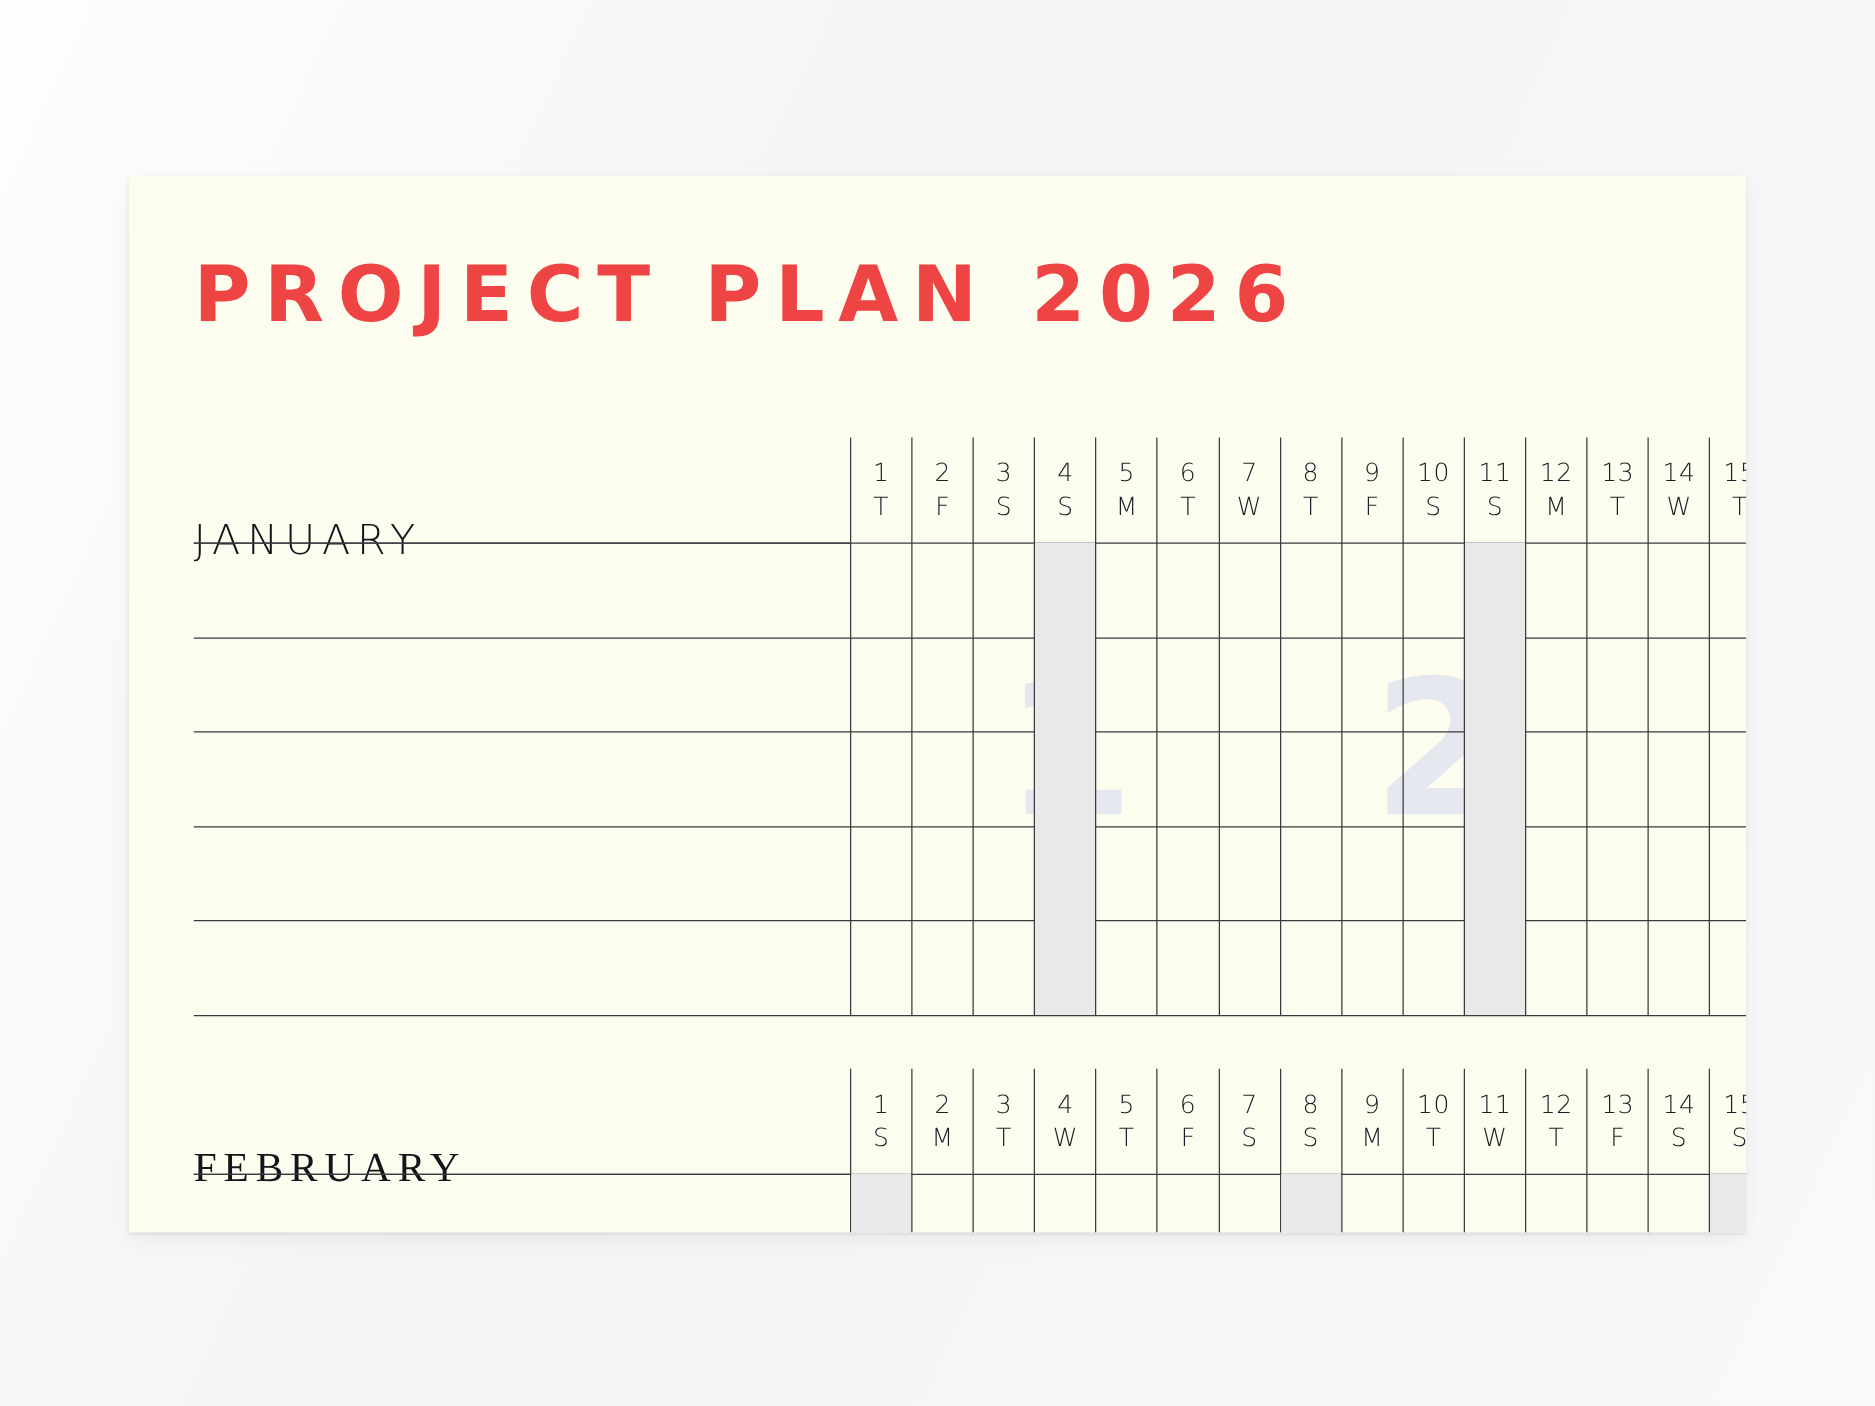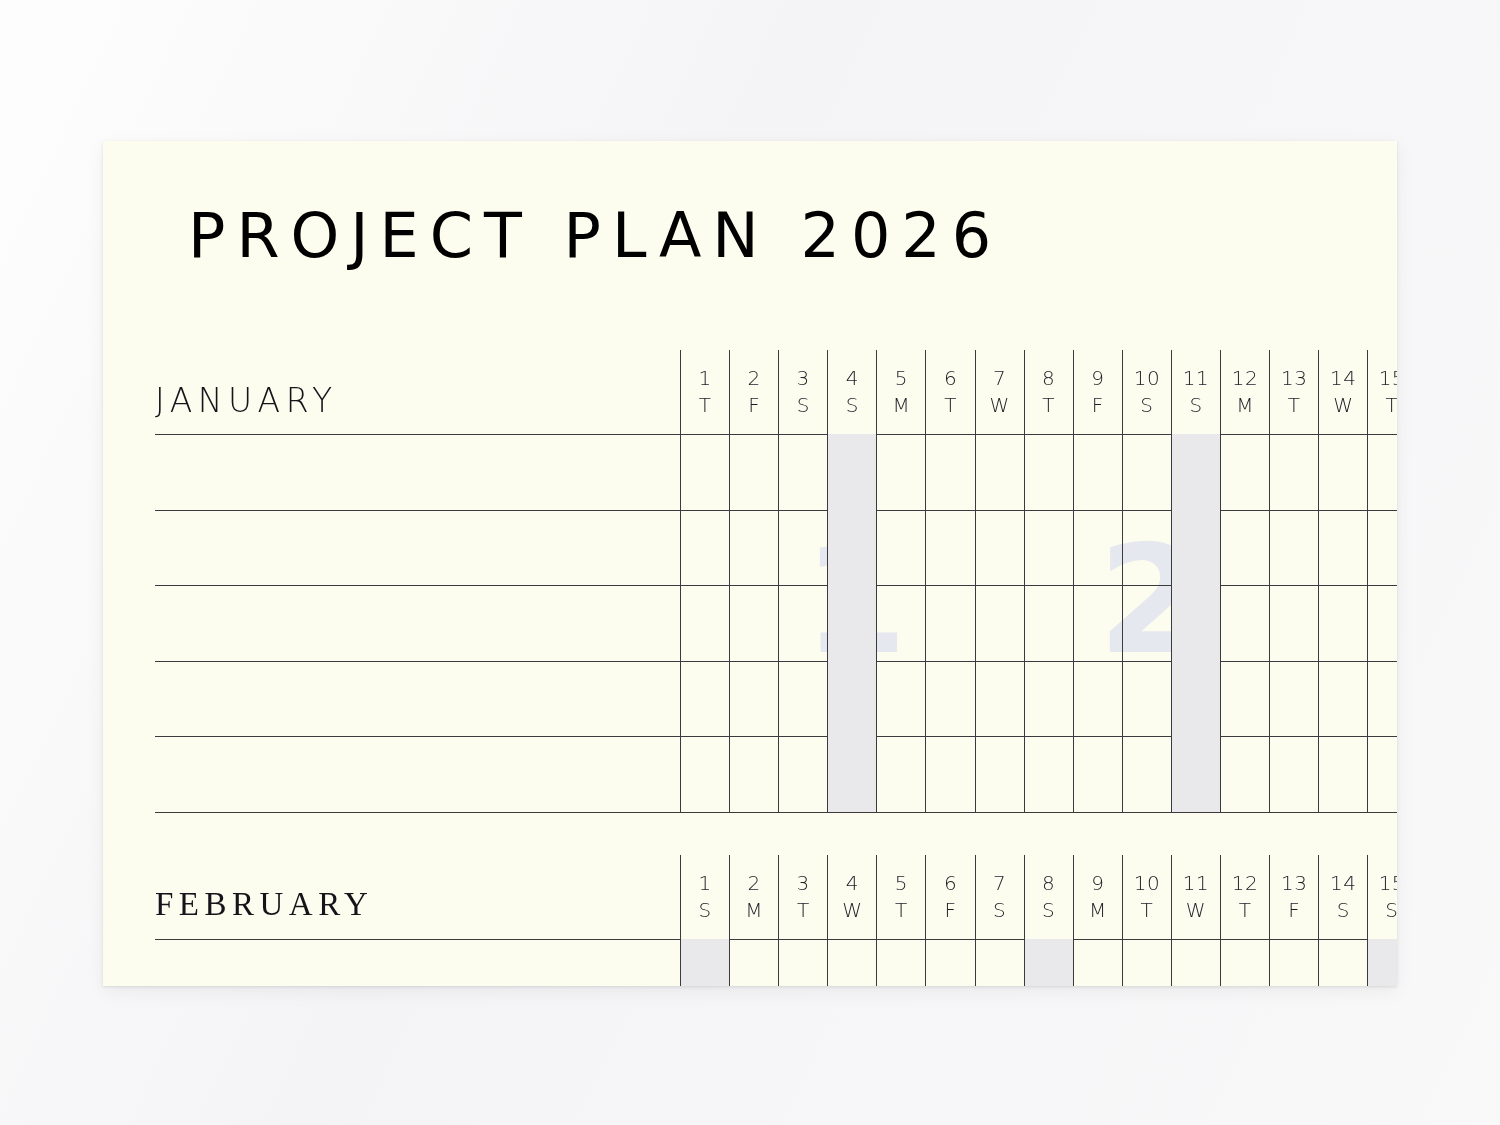--- a/index.html
+++ b/index.html
@@ -37,26 +37,25 @@
     overflow: hidden;
     box-shadow: 0 1px 3px rgba(0,0,0,0.10), 0 6px 18px rgba(0,0,0,0.055);
   }
 
   
   #page-title {
     position: absolute;
     left: 52px;
     top: 58px;
     font-size: 62px;
-    font-weight: 400;
+    font-weight: 700;
     letter-spacing: 11px;
-    color: #000000;
+    color: #ef4444;
     white-space: nowrap;
     font-family: "DejaVu Sans", sans-serif;
-    margin-left: 33px;
   }
 
   
   .month-block {
     position: absolute;
     left: 0;
     width: 1294px;
   }
 
   #month-block-january { top: 209px; }
@@ -64,20 +63,21 @@
 
   .month-label {
     position: absolute;
     left: 52px;
     font-size: 33px;
     font-weight: 300;
     letter-spacing: 5.5px;
     color: #14141a;
     white-space: nowrap;
     font-family: "DejaVu Sans", sans-serif;
+    margin-top: 31px;
   }
   #month-block-january .month-label { top: 31px; }
   #month-block-february .month-label { top: 31px; font-family: Liberation Serif, serif; }
 
   
   .month-rule {
     position: absolute;
     left: 52px;
     width: 525px;
     height: 1px;

